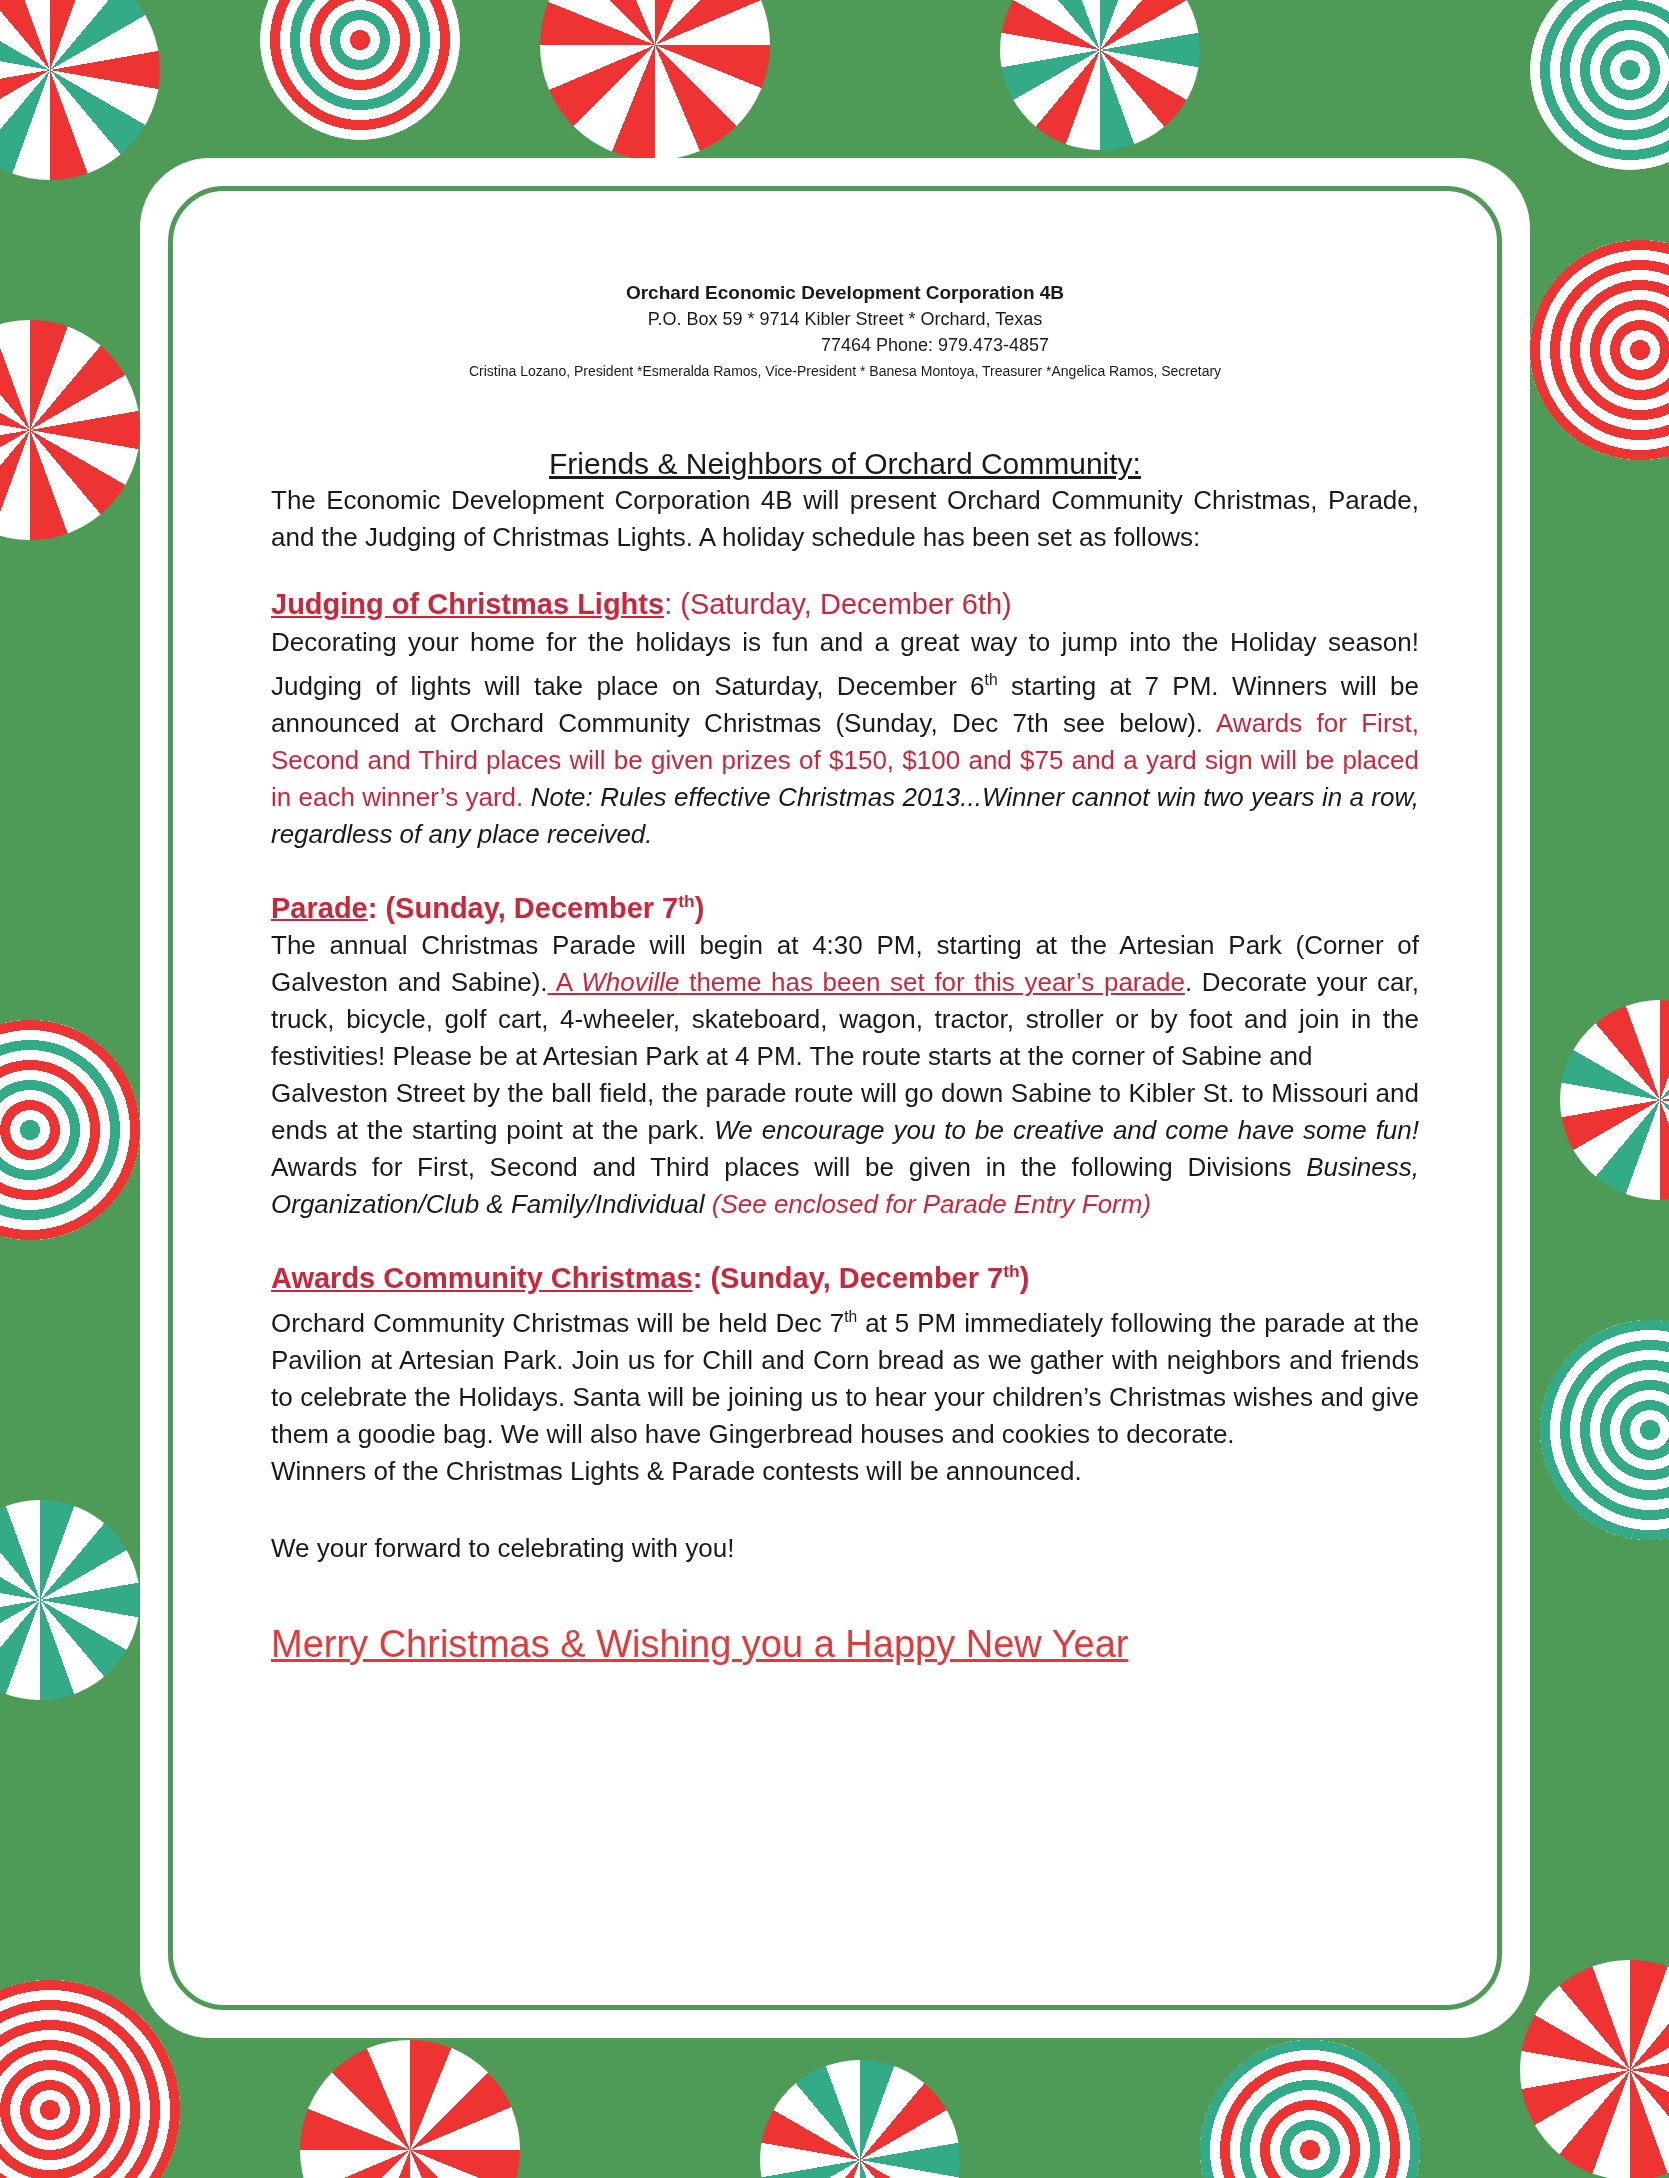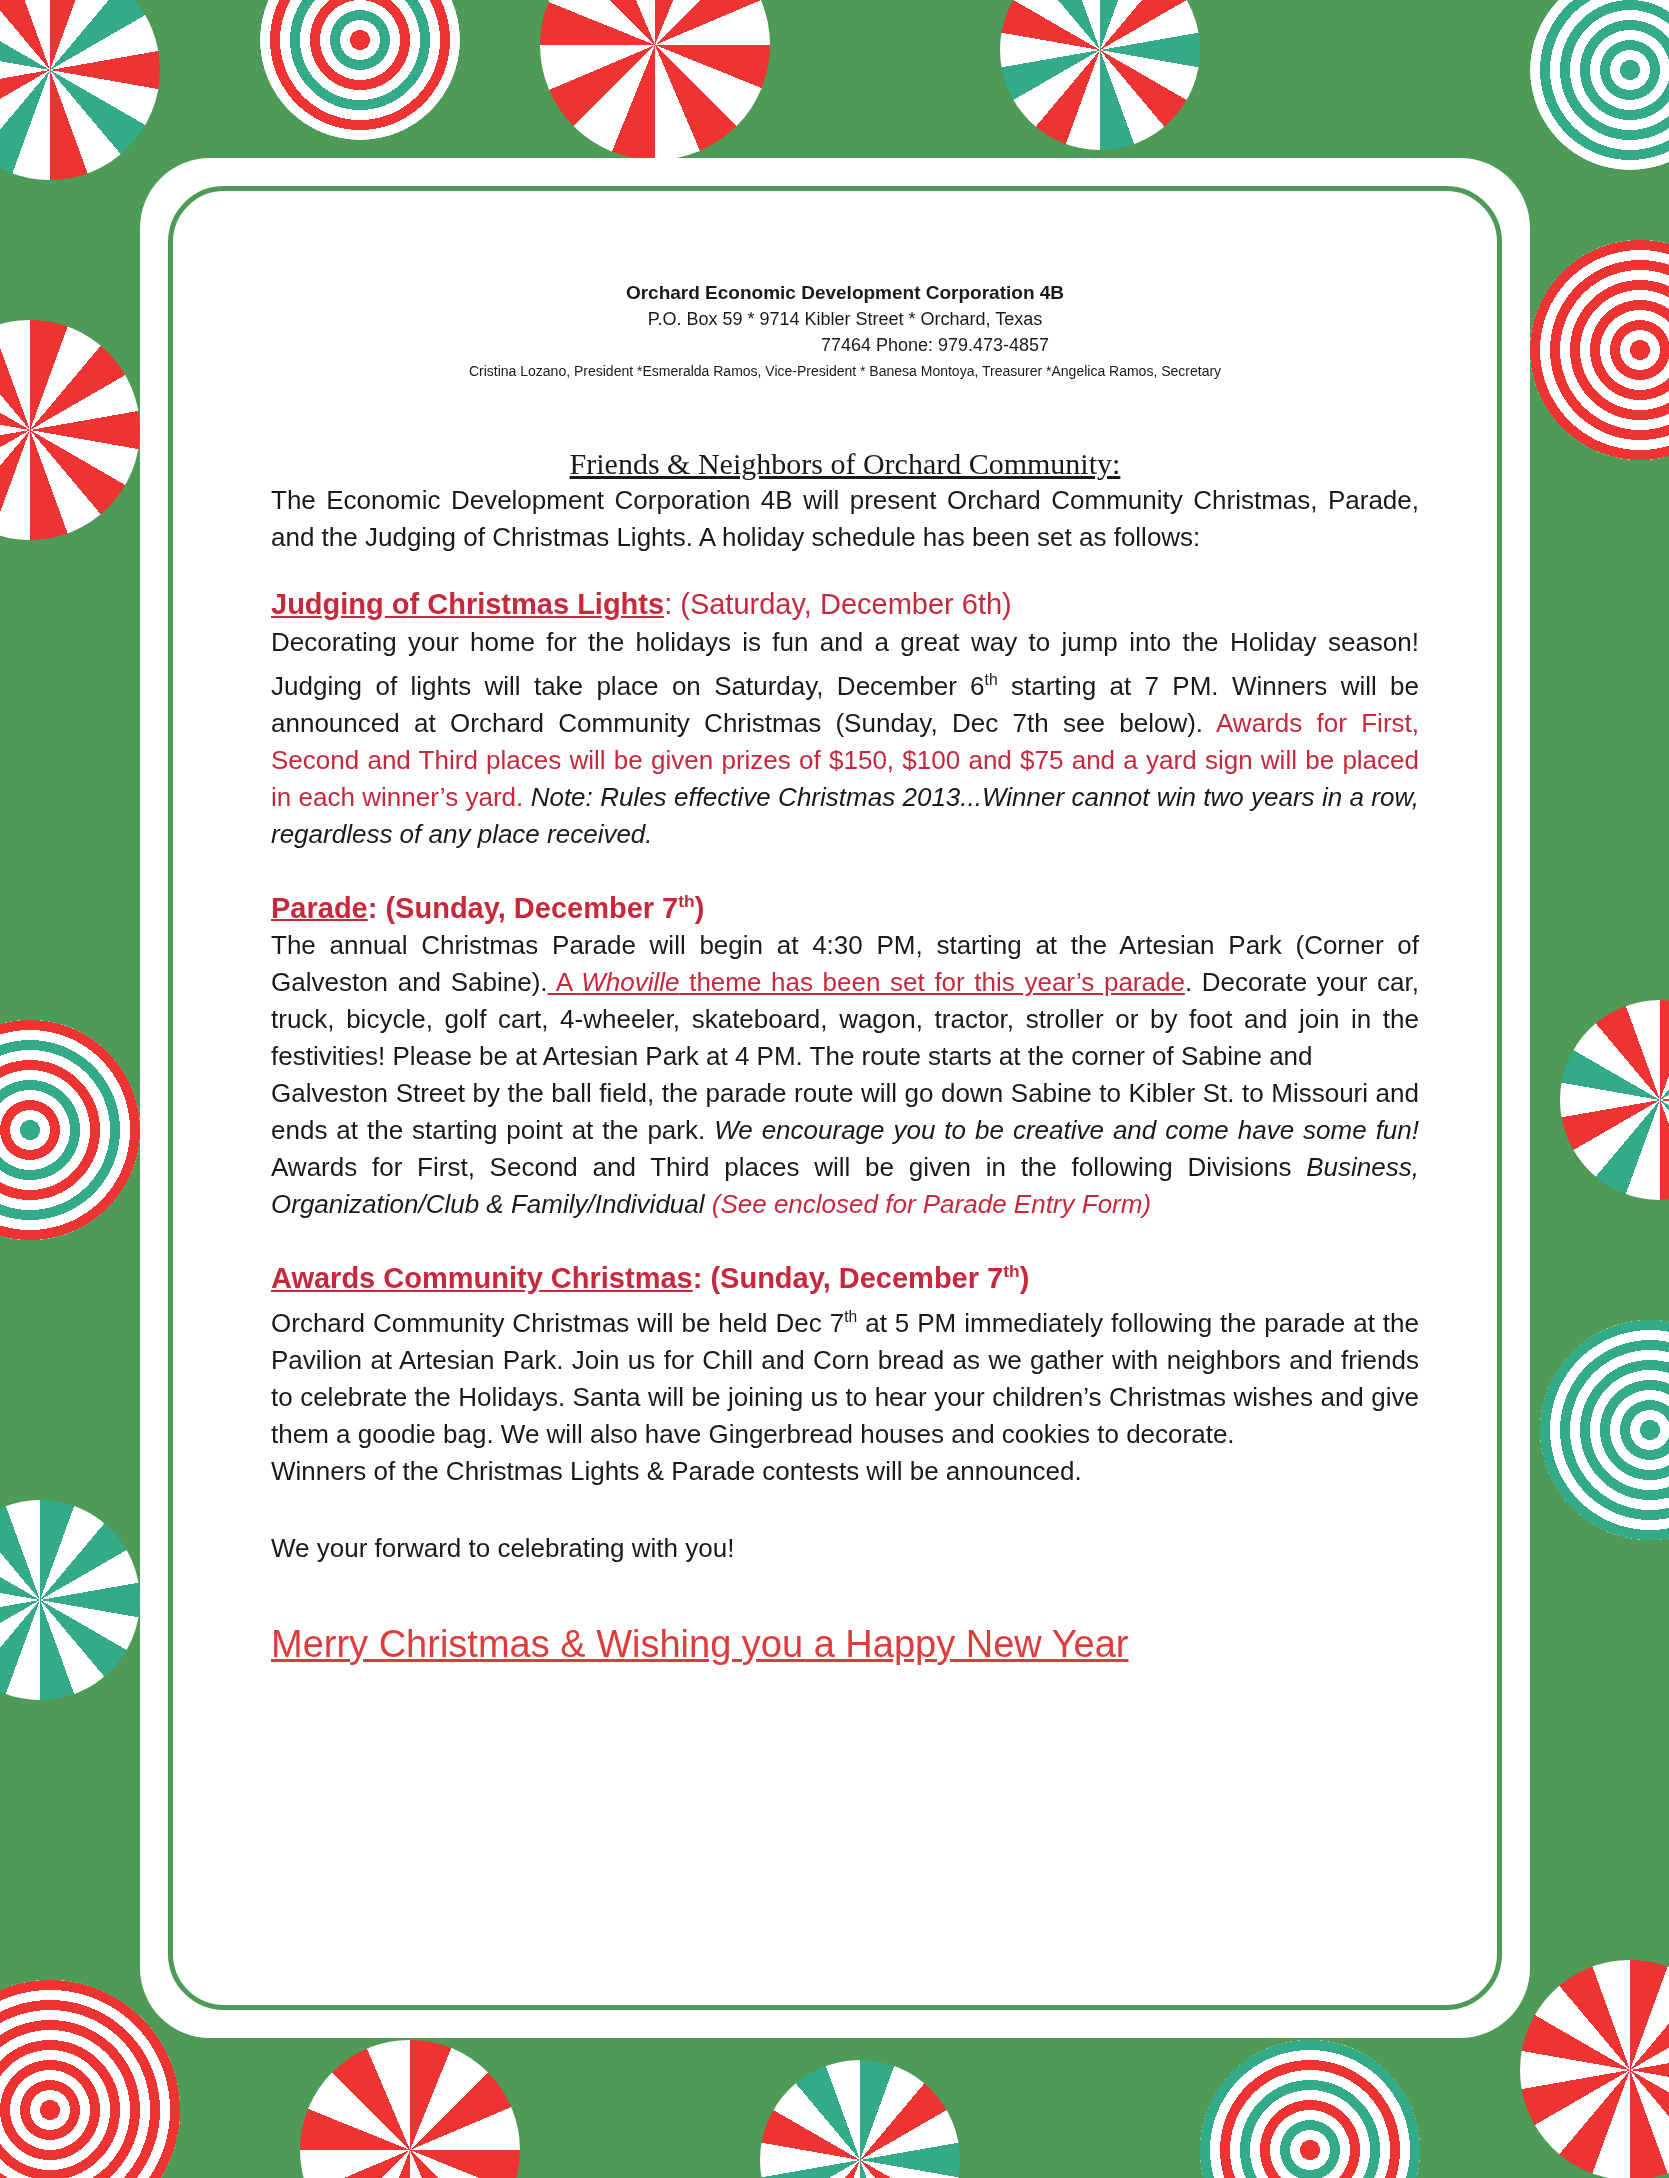--- a/index.html
+++ b/index.html
@@ -6,21 +6,21 @@
   body{width:1669px;height:2178px;position:relative;overflow:hidden;background:#4e9b57;font-family:"Liberation Sans",sans-serif;}
   .bg{position:absolute;inset:0;overflow:hidden;}
   .candy{position:absolute;border-radius:50%;}
   .frame-outer{position:absolute;left:140px;top:158px;width:1390px;height:1880px;background:#fff;border-radius:70px;}
   .frame-inner{position:absolute;left:168px;top:186px;width:1334px;height:1824px;border:5px solid #4e9b57;border-radius:56px;background:#fff;box-sizing:border-box;}
   .content{position:absolute;left:271px;top:280px;width:1148px;color:#1a1a1a;font-family:"Liberation Sans Narrow","Liberation Sans",sans-serif;}
   .hdr{text-align:center;font-size:18px;line-height:26px;}
   .hdr .org{font-weight:bold;font-size:19px;}
   .hdr .addr2{padding-left:180px;}
   .hdr .officers{font-size:14px;}
-  .greet{text-align:center;font-size:30px;text-decoration:underline;margin-top:62px;line-height:36px;font-family:Liberation Serif, serif;}
+  .greet{text-align:center;font-size:30px;text-decoration:underline;margin-top:62px;line-height:36px;}
   p{margin:0;font-size:26px;line-height:37px;text-align:justify;}
   .sec-title{font-size:29px;color:#c8283c;margin-top:28px;line-height:40px;}
   .sec-title .u{text-decoration:underline;font-weight:bold;}
   .sec-title .bold{font-weight:bold;}
   .red{color:#c8283c;}
   .b{font-weight:normal;}
   .i{font-style:italic;}
   .ul{text-decoration:underline;text-decoration-color:#c8283c;}
   sup{font-size:60%;}
   .closing{margin-top:40px;}

